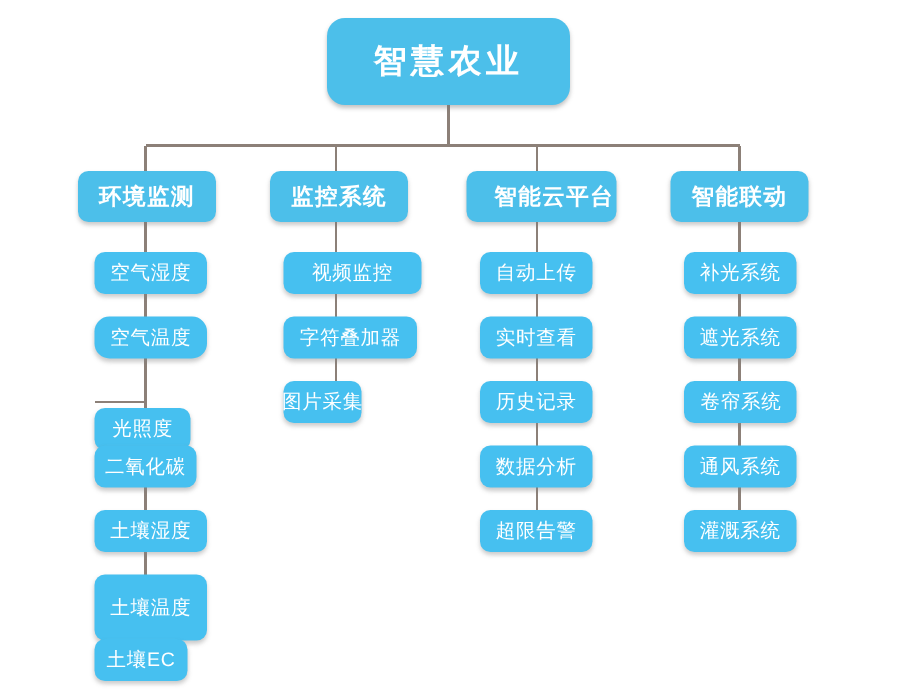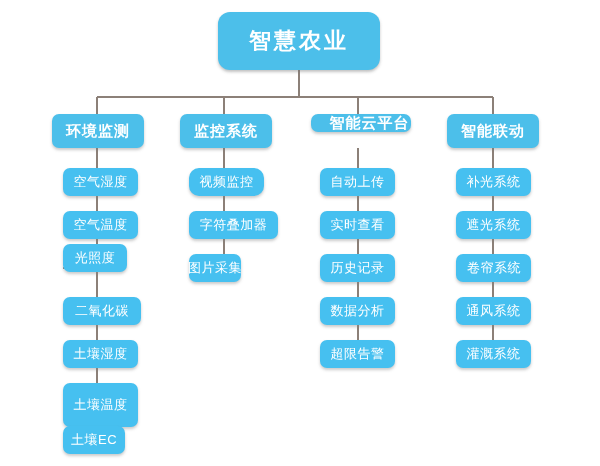--- a/index.html
+++ b/index.html
@@ -110,51 +110,51 @@
   <div id="nodes">
       <div class="node node-root" style="left: 218px; top: 12px; width: 162px; height: 58px;">
         <span>智慧农业</span>
       </div>
       <div class="node node-branch" style="left: 52px; top: 114px; width: 92px; height: 34px;">
         <span>环境监测</span>
       </div>
       <div class="node node-leaf" style="left: 63px; top: 168px; width: 75px; height: 28px;">
         <span>空气湿度</span>
       </div>
-      <div class="node node-leaf" style="left: 63px; top: 211px; width: 75px; height: 28px;">
+      <div class="node node-leaf" style="left: 63px; top: 211px; width: 75px; height: 28px; border-radius: 10px;">
         <span>空气温度</span>
       </div>
-      <div class="node node-leaf" style="left: 63px; top: 244px; width: 64px; height: 28px;">
+      <div class="node node-leaf" style="left: 63px; top: 272px; width: 64px; height: 28px;">
         <span>光照度</span>
       </div>
-      <div class="node node-leaf" style="left: 63px; top: 297px; width: 78px; height: 28px;">
+      <div class="node node-leaf" style="left: 63px; top: 297px; width: 68px; height: 28px;">
         <span>二氧化碳</span>
       </div>
       <div class="node node-leaf" style="left: 63px; top: 340px; width: 75px; height: 28px;">
         <span>土壤湿度</span>
       </div>
       <div class="node node-leaf" style="left: 63px; top: 383px; width: 75px; height: 44px;">
         <span>土壤温度</span>
       </div>
       <div class="node node-leaf" style="left: 63px; top: 426px; width: 62px; height: 28px;">
         <span>土壤EC</span>
       </div>
       <div class="node node-branch" style="left: 180px; top: 114px; width: 92px; height: 34px;">
         <span>监控系统</span>
       </div>
-      <div class="node node-leaf" style="left: 189px; top: 168px; width: 75px; height: 28px; border-radius: 10px;">
+      <div class="node node-leaf" style="left: 189px; top: 168px; width: 92px; height: 28px;">
         <span>视频监控</span>
       </div>
       <div class="node node-leaf" style="left: 189px; top: 211px; width: 89px; height: 28px;">
         <span>字符叠加器</span>
       </div>
       <div class="node node-leaf" style="left: 189px; top: 254px; width: 52px; height: 28px;">
         <span>图片采集</span>
       </div>
-      <div class="node node-branch" style="left: 311px; top: 114px; width: 100px; height: 18px; padding-left: 17px;">
+      <div class="node node-branch" style="left: 311px; top: 114px; width: 100px; height: 34px; padding-left: 17px;">
         <span>智能云平台</span>
       </div>
       <div class="node node-leaf" style="left: 320px; top: 168px; width: 75px; height: 28px;">
         <span>自动上传</span>
       </div>
       <div class="node node-leaf" style="left: 320px; top: 211px; width: 75px; height: 28px;">
         <span>实时查看</span>
       </div>
       <div class="node node-leaf" style="left: 320px; top: 254px; width: 75px; height: 28px;">
         <span>历史记录</span>

